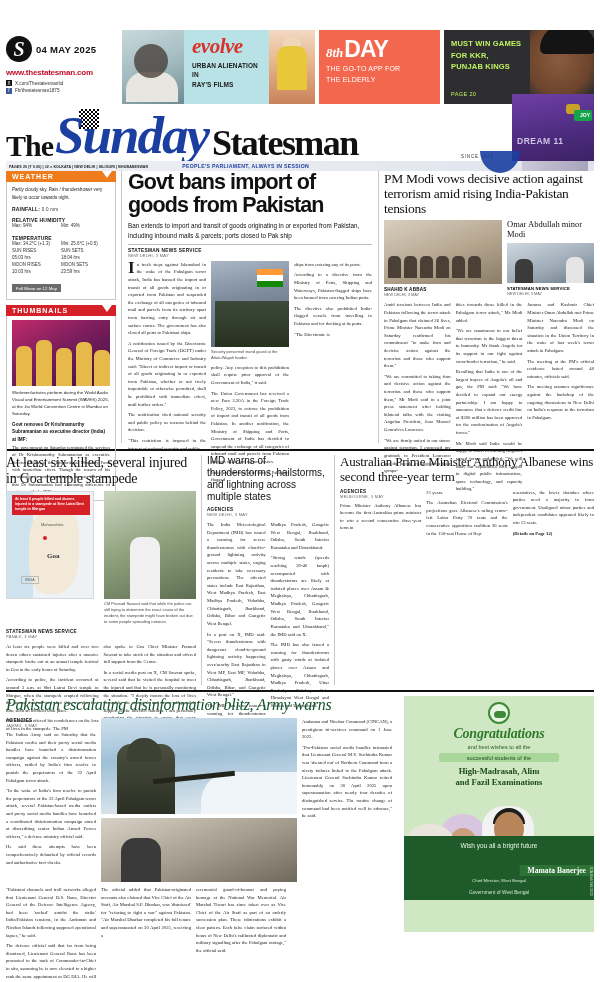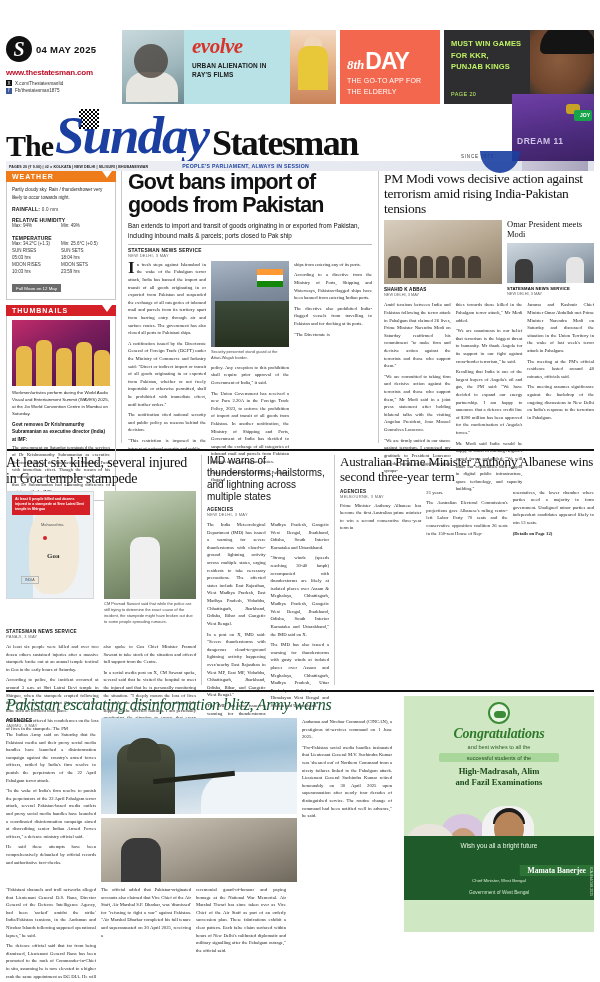--- a/index.html
+++ b/index.html
@@ -40,21 +40,21 @@
   .adA-photo { width:62px; background: linear-gradient(160deg,#c9d9dc 0%,#9fb8bd 55%,#6d8a90 100%); position:relative; }
   .adA-photo:after{content:"";position:absolute;left:12px;top:14px;width:34px;height:34px;border-radius:50%;background:#413832;opacity:.75;}
   .adA-photo:before{content:"";position:absolute;left:4px;top:42px;width:52px;height:30px;background:#e8e6e0;border-radius:18px 18px 0 0;}
   .adA-mid { flex:1; background:#b9e2e6; padding:6px 8px; position:relative; }
   .evolve { font-family:"Liberation Serif",serif; font-style:italic; font-weight:bold; font-size:21px; color:#d8332a; line-height:1; letter-spacing:-.5px;}
   .evolve-sub { font-family:"Liberation Sans",sans-serif; font-weight:bold; font-size:6.5px; color:#1b1b1b; line-height:1.45; margin-top:4px; letter-spacing:.1px;}
   .adA-right { width:46px; background: linear-gradient(180deg,#f3d9c4 0%,#e8b98f 40%,#c9825a 100%); position:relative;}
   .adA-right:after{content:"";position:absolute;left:8px;top:16px;width:30px;height:44px;background:#e8c838;border-radius:10px 10px 0 0;}
   .adA-right:before{content:"";position:absolute;left:14px;top:6px;width:18px;height:18px;border-radius:50%;background:#f0d6ba;}
 
-  .adB { width:100px; background:#f4674f; color:#fff; padding:20px 7px; }
+  .adB { width:121px; background:#f4674f; color:#fff; padding:8px 7px; }
   .adB-day { display:flex; align-items:baseline; gap:1px; }
   .adB-8th { font-family:"Liberation Serif",serif; font-style:italic; font-weight:bold; font-size:13px; }
   .adB-DAY { font-family:"Liberation Sans",sans-serif; font-weight:bold; font-size:23px; letter-spacing:-1px; line-height:1;}
   .adB-sub { font-family:"Liberation Sans",sans-serif; font-size:7px; line-height:1.5; margin-top:3px; letter-spacing:.2px;}
 
   .adC { width:150px; background:#2e2e30; color:#bef264; position:relative; overflow:hidden; padding:8px 7px;}
   .adC-txt { font-family:"Liberation Sans",sans-serif; font-weight:bold; font-size:7.5px; line-height:1.55; letter-spacing:.2px; width:88px;}
   .adC-page { position:absolute; left:7px; bottom:7px; font-family:"Liberation Sans",sans-serif; font-size:5.5px; letter-spacing:.4px;}
   .adC-face { position:absolute; right:-8px; top:-4px; width:72px; height:80px;
       background: radial-gradient(ellipse at 40% 42%, #8a5c3e 0%, #6d452c 52%, #2e2e30 75%);}
@@ -379,21 +379,21 @@
               <i></i>
                 <i></i>
               <i></i>
                 <i></i>
             </div>
           </div>
           <div class="rphoto-cap">SHAHID K ABBAS</div>
           <div class="rphoto-cap2">NEW DELHI, 3 MAY</div>
         </div>
         <div class="rside">
-          <div class="rside-h">Omar President meets Modi</div>
+          <div class="rside-h">Omar Abdullah minor Modi</div>
           <div class="rside-img"></div>
           <div class="rphoto-cap" style="font-size:4.2px">STATESMAN NEWS SERVICE</div>
           <div class="rphoto-cap2">NEW DELHI, 3 MAY</div>
         </div>
       </div>
       <div class="rcols3">
         <div>
           <div class="p" style="margin-top:0">Amid tensions between India and Pakistan following the terror attack in Pahalgam that claimed 26 lives, Prime Minister Narendra Modi on Saturday reaffirmed his commitment "to make firm and decisive action against the terrorists and those who support them."</div>
           <div class="p">"We are committed to taking firm and decisive action against the terrorists and those who support them," Mr Modi said in a joint press statement after holding bilateral talks with the visiting Angolan President, Joao Manoel Goncalves Lourenco.</div>
           <div class="p">"We are firmly united in our stance against terrorism. I expressed my gratitude to President Lourenco and the people of Angola for their sympa-</div>

